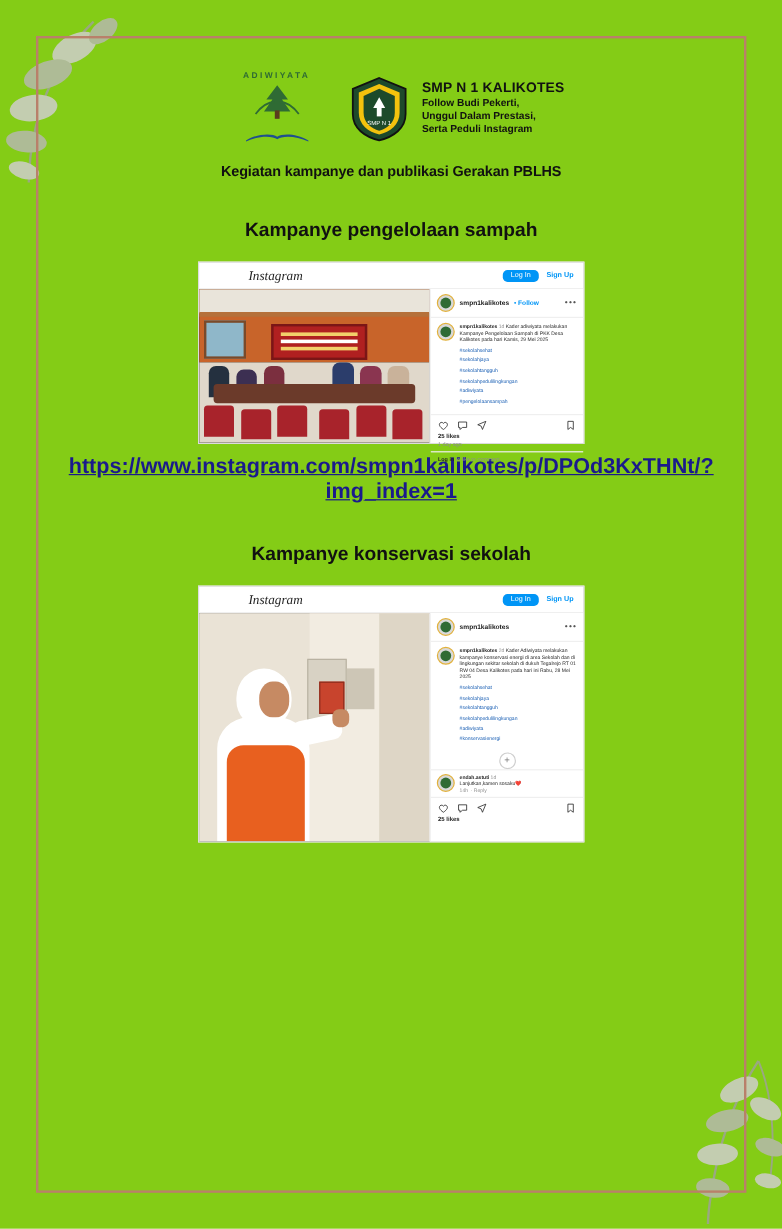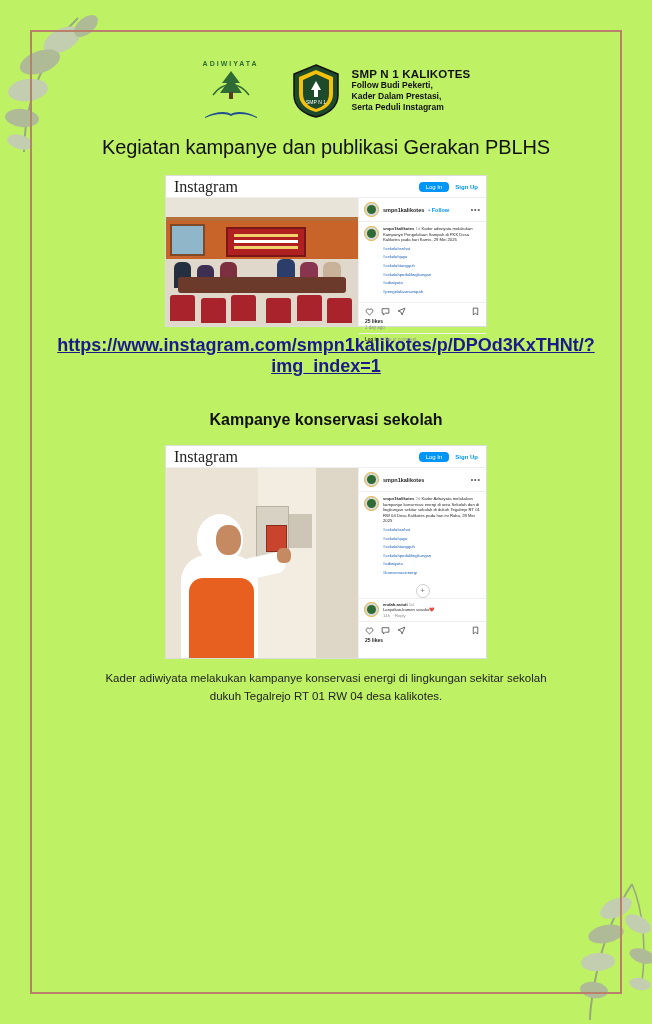--- a/index.html
+++ b/index.html
@@ -10,21 +10,21 @@
     width: 652px;
     height: 1024px;
     background: #ffffff;
     font-family: "Liberation Sans", sans-serif;
     overflow: hidden;
     position: relative;
   }
   .page {
     position: absolute;
     inset: 0;
-    background: #bef264;
+    background: #84cc16;
   }
   
   .frame {
     position: absolute;
     left: 30px;
     top: 30px;
     right: 30px;
     bottom: 30px;
     border: 2px solid #b9806a;
     box-sizing: border-box;
@@ -100,22 +100,22 @@
     font-weight: bold;
     color: #111;
     letter-spacing: .2px;
   }
   .school-text .l2 {
     font-size: 8.5px;
     font-weight: bold;
     color: #111;
   }
   h1.doc-title {
-    font-size: 20px;
-    font-weight: normal;
+    font-size: 12px;
+    font-weight: bold;
     color: #111;
     margin: 12px 0 0 0;
     letter-spacing: -.1px;
   }
   h2.section-title {
     font-size: 16px;
     font-weight: bold;
     color: #111;
     margin: 34px 0 0 0;
   }
@@ -130,22 +130,24 @@
     height: 22px;
     display: flex;
     align-items: center;
     justify-content: space-between;
     padding: 0 8px;
     border-bottom: 1px solid #efefef;
     box-sizing: border-box;
   }
   .ig-wordmark {
     font-family: "Liberation Serif", serif;
-    font-size: 16px;
+    font-style: italic;
+    font-size: 11px;
     color: #222;
+    margin-left: 33px;
   }
   .ig-auth {
     display: flex;
     gap: 6px;
     align-items: center;
   }
   .ig-login {
     background: #0095f6;
     color: #fff;
     font-size: 6px;
@@ -383,27 +385,28 @@
         <path d="M26 7 L43 14 L43 31 C43 41 35 47 26 49 C17 47 9 41 9 31 L9 14 Z" fill="#f4c20d"></path>
         <path d="M26 11 L39 17 L39 31 C39 39 33 44 26 46 C19 44 13 39 13 31 L13 17 Z" fill="#1d4a2b"></path>
         <path d="M26 18 L31 27 L21 27 Z" fill="#ffffff"></path>
         <rect x="24" y="26" width="4" height="8" fill="#ffffff"></rect>
         <text x="26" y="41" font-size="5" fill="#ffffff" text-anchor="middle" font-family="Liberation Sans, sans-serif">SMP N 1</text>
       </svg>
 
       <div class="school-text">
         <div class="l1">SMP N 1 KALIKOTES</div>
         <div class="l2">Follow Budi Pekerti,</div>
-        <div class="l2">Kader Dalam Prestasi,</div>
+        <div class="l2">Unggul Dalam Prestasi,</div>
         <div class="l2">Serta Peduli Instagram</div>
       </div>
     </div>
 
     <h1 class="doc-title">Kegiatan kampanye dan publikasi Gerakan PBLHS</h1>
 
+    <h2 class="section-title">Kampanye pengelolaan sampah</h2>
 
     <div class="screenshot">
       <div class="ig-top">
         <div class="ig-wordmark">Instagram</div>
         <div class="ig-auth">
           <div class="ig-login">Log In</div>
           <div class="ig-signup">Sign Up</div>
         </div>
       </div>
       <div class="ig-body">
@@ -554,16 +557,15 @@
             <div class="spacer"></div>
             <svg class="ico" viewBox="0 0 16 16">
                 <path d="M4 2 h8 v12 l-4 -3 l-4 3 z" fill="none" stroke="#262626" stroke-width="1.2"></path>
               </svg>
           </div>
           <div class="ig-likes">25 likes</div>
         </div>
       </div>
     </div>
 
-    <p class="caption">Kader adiwiyata melakukan kampanye konservasi energi di lingkungan sekitar sekolah dukuh Tegalrejo RT 01 RW 04 desa kalikotes.</p>
 
   </div>
 </div>
 
 </body></html>

